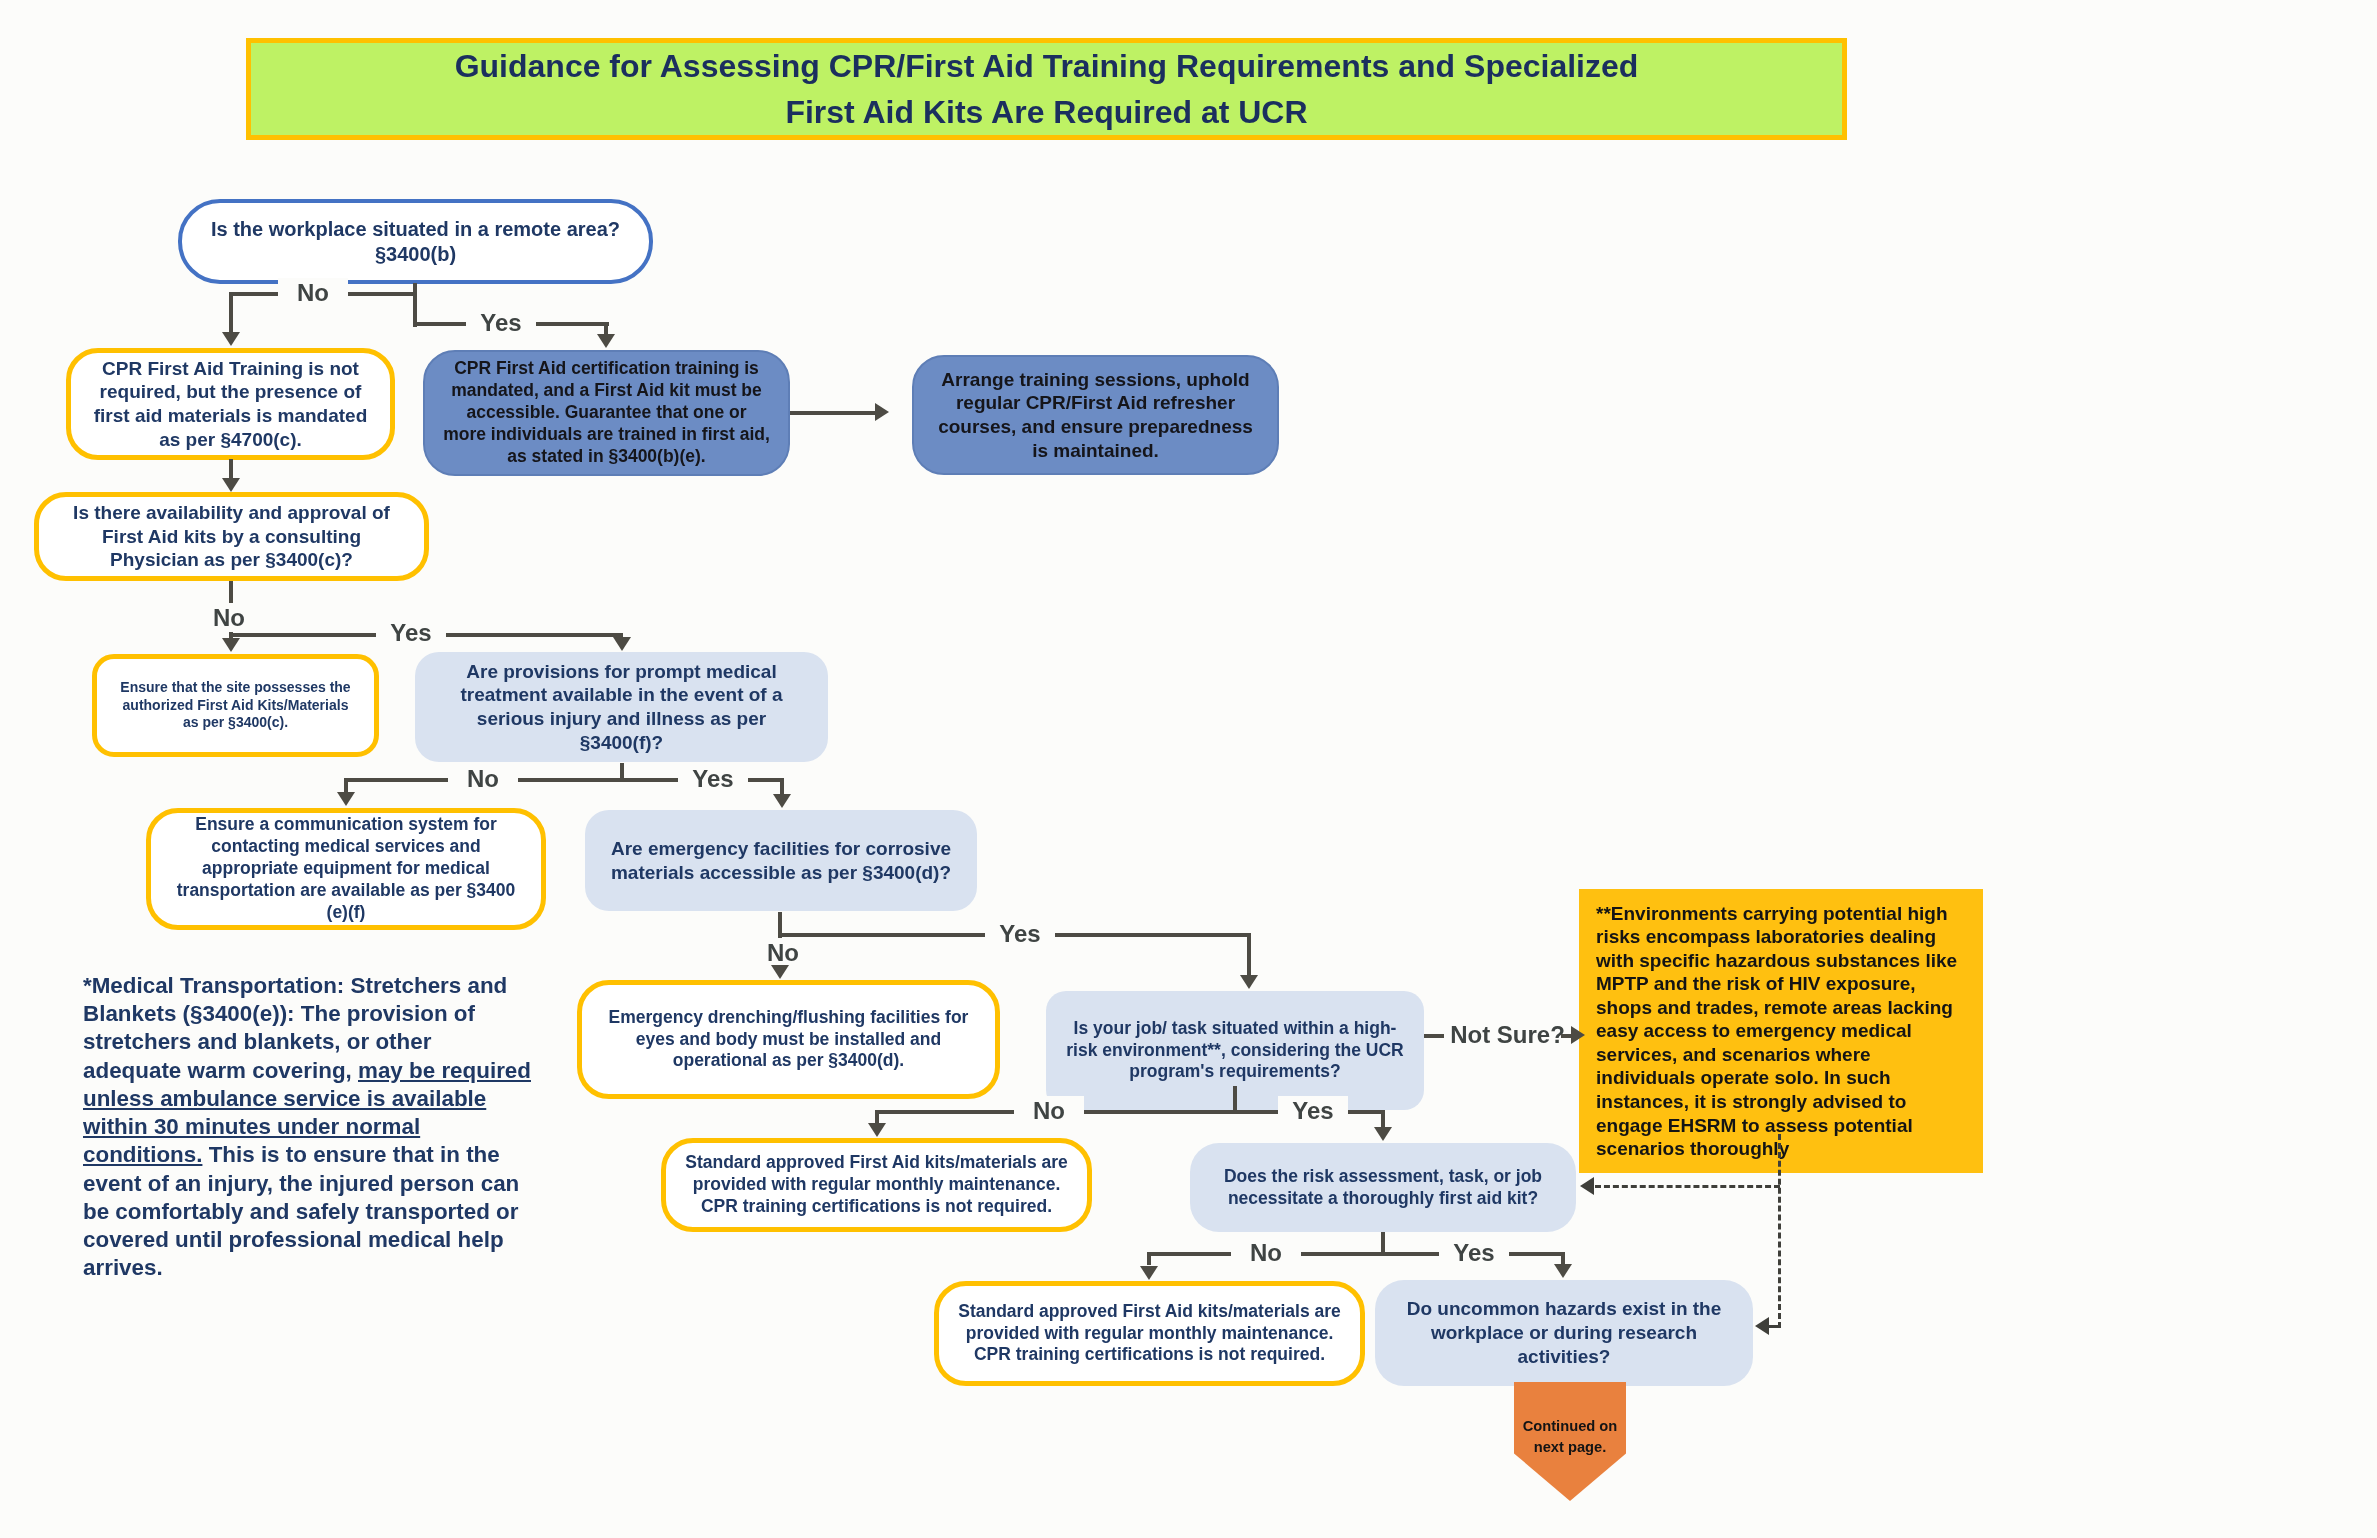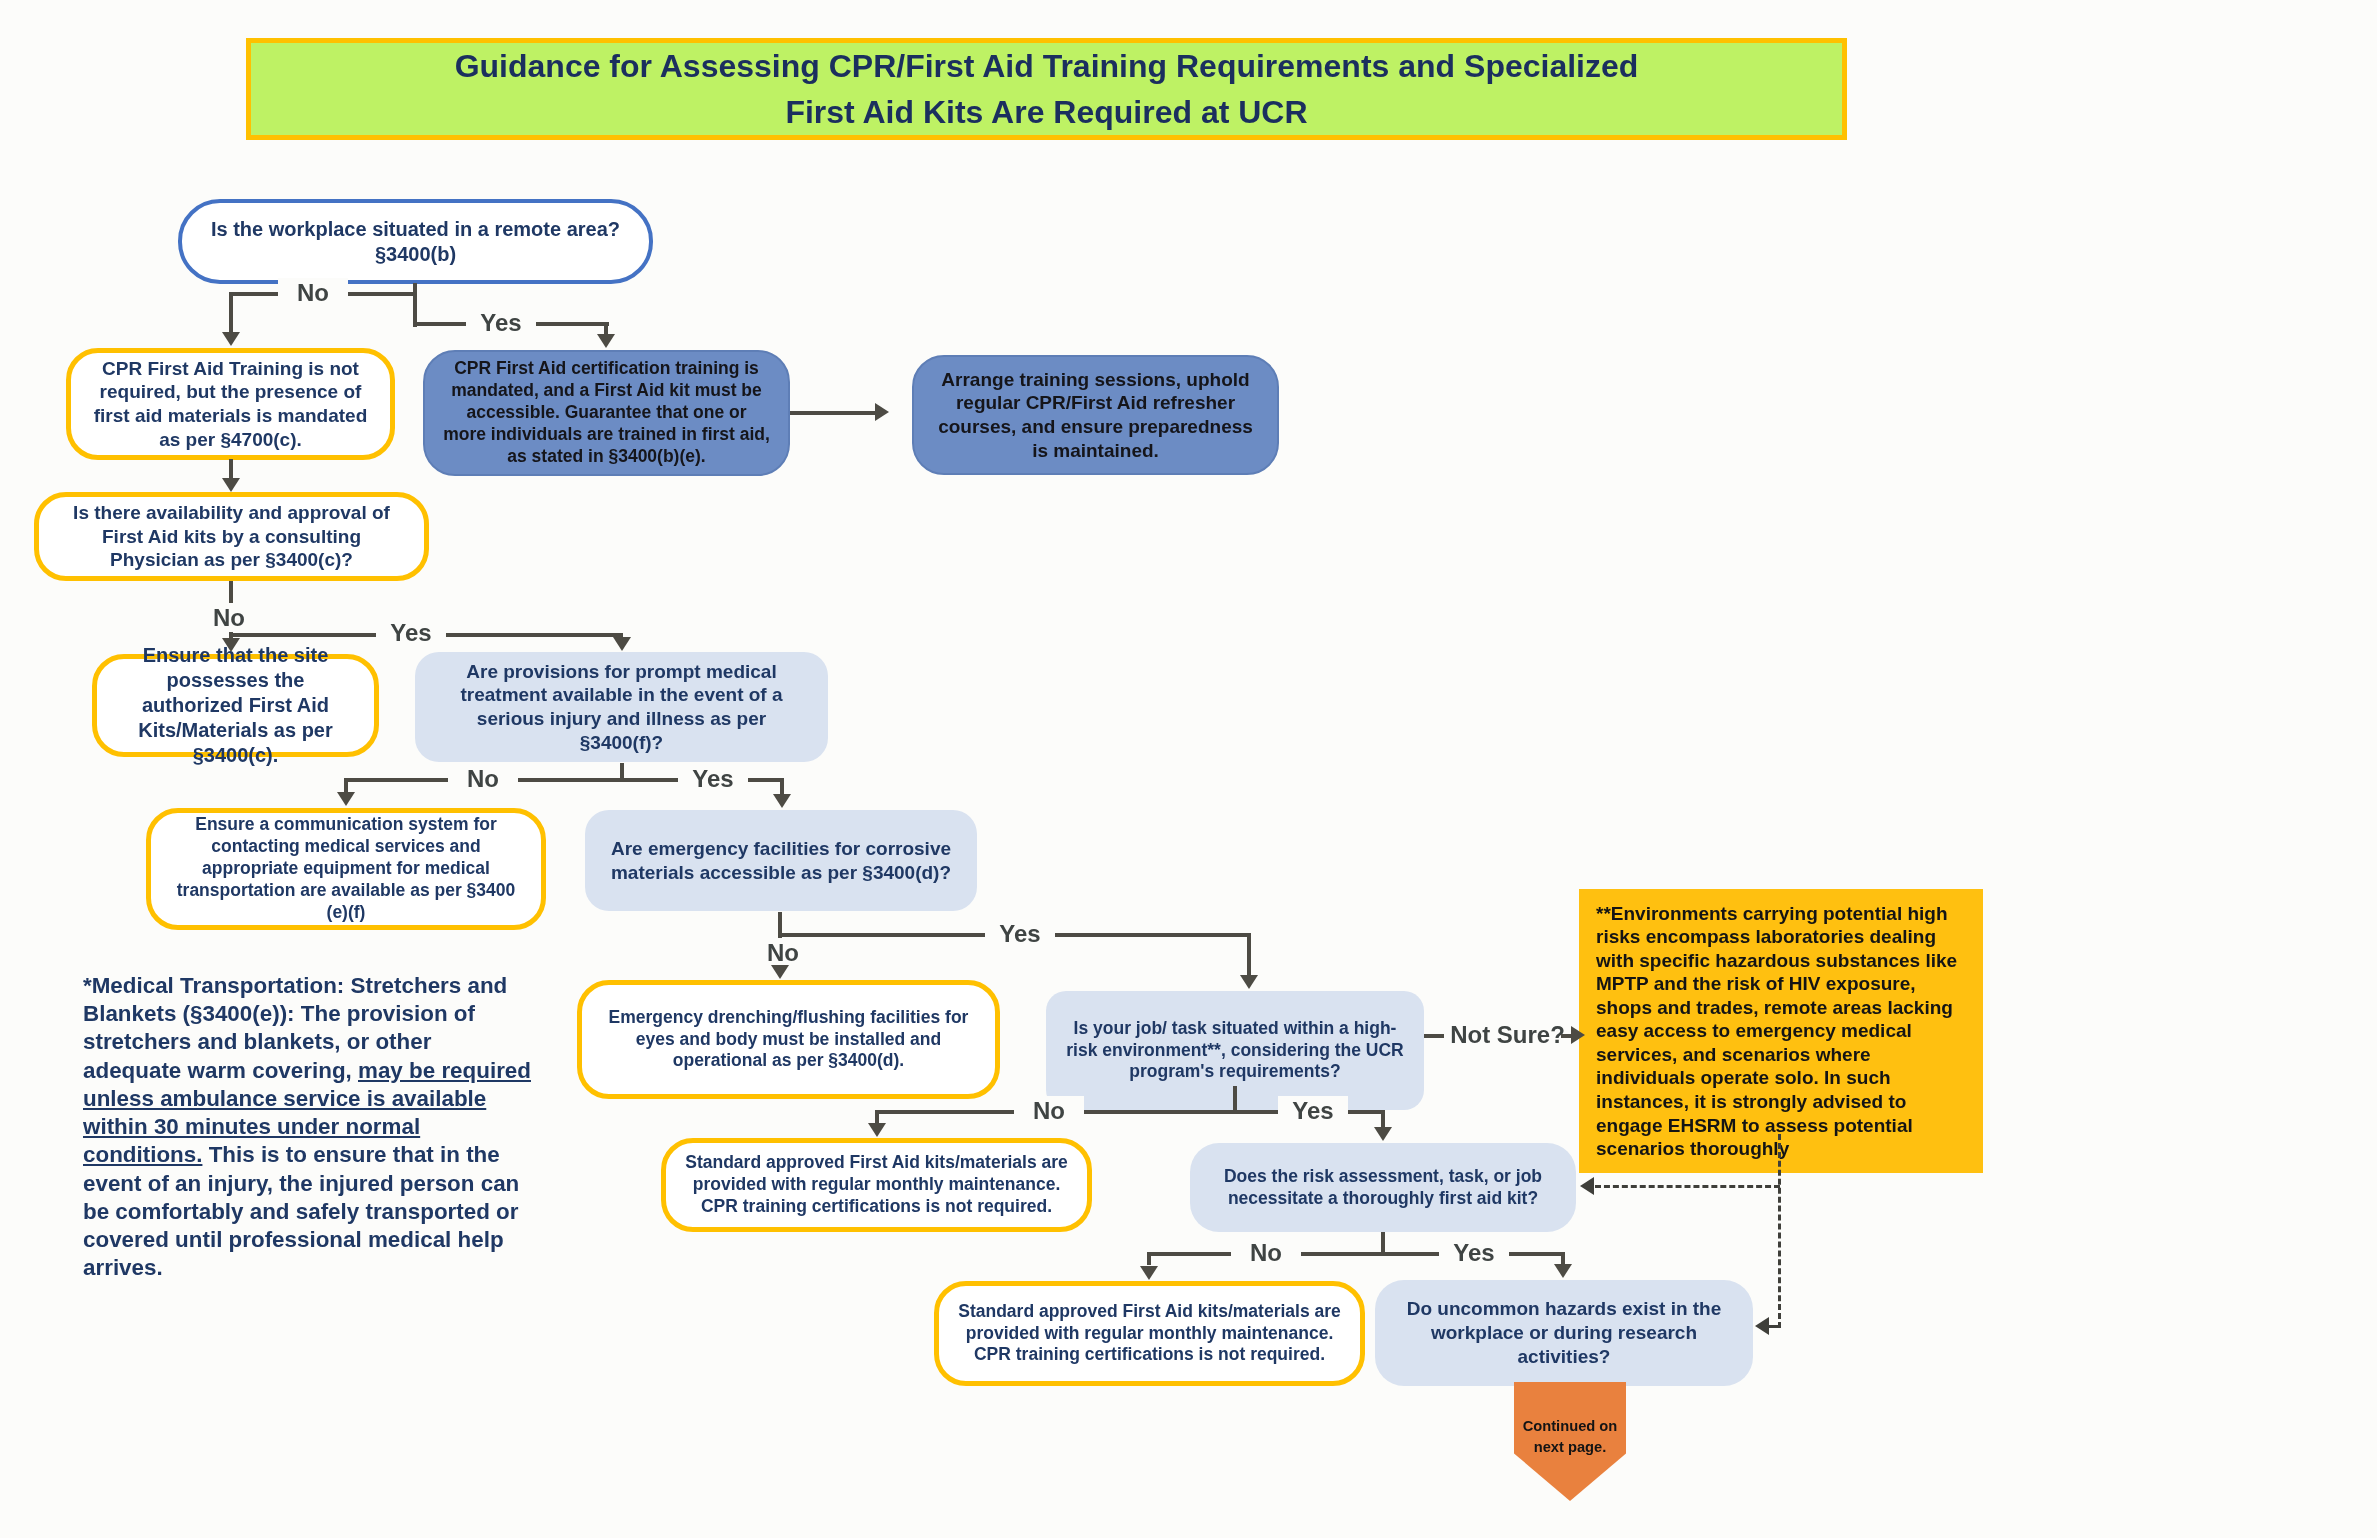--- a/index.html
+++ b/index.html
@@ -63,21 +63,21 @@
   <div class="titlebox">
     <span>Guidance for Assessing CPR/First Aid Training Requirements and Specialized</span>
     <span>First Aid Kits Are Required at UCR</span>
   </div>
 
   <div class="node qstart" style="left:178px;top:199px;width:475px;height:85px;font-size:20px;">Is the workplace situated in a remote area? §3400(b)</div>
   <div class="node ybox" style="left:66px;top:348px;width:329px;height:112px;">CPR First Aid Training is not required, but the presence of first aid materials is mandated as per §4700(c).</div>
   <div class="node bfill small" style="left:423px;top:350px;width:367px;height:126px;">CPR First Aid certification training is mandated, and a First Aid kit must be accessible. Guarantee that one or more individuals are trained in first aid, as stated in §3400(b)(e).</div>
   <div class="node bfill" style="left:892px;top:355px;width:367px;height:120px;margin-left:20px;">Arrange training sessions, uphold regular CPR/First Aid refresher courses, and ensure preparedness is maintained.</div>
   <div class="node ybox" style="left:34px;top:492px;width:395px;height:89px;">Is there availability and approval of First Aid kits by a consulting Physician as per §3400(c)?</div>
-  <div class="node ybox" style="left:92px;top:654px;width:287px;height:103px;font-size:20px;">Ensure that the site possesses the authorized First Aid Kits/Materials as per §3400(c).</div>
+  <div class="node ybox" style="left:92px;top:654px;width:287px;height:103px;font-size:14px;border-radius:22px;">Ensure that the site possesses the authorized First Aid Kits/Materials as per §3400(c).</div>
   <div class="node lblue" style="left:415px;top:652px;width:413px;height:110px;">Are provisions for prompt medical treatment available in the event of a serious injury and illness as per §3400(f)?</div>
   <div class="node ybox small" style="left:146px;top:808px;width:400px;height:122px;">Ensure a communication system for contacting medical services and appropriate equipment for medical transportation are available as per §3400 (e)(f)</div>
   <div class="node lblue" style="left:585px;top:810px;width:392px;height:101px;">Are emergency facilities for corrosive materials accessible as per §3400(d)?</div>
   <div class="node ybox small" style="left:577px;top:980px;width:423px;height:119px;">Emergency drenching/flushing facilities for eyes and body must be installed and operational as per §3400(d).</div>
   <div class="node lblue small" style="left:1046px;top:991px;width:378px;height:119px;border-radius:20px;">Is your job/ task situated within a high-risk environment**, considering the UCR program's requirements?</div>
   <div class="node ybox small" style="left:661px;top:1138px;width:431px;height:94px;">Standard approved First Aid kits/materials are provided with regular monthly maintenance. CPR training certifications is not required.</div>
   <div class="node lblue small" style="left:1190px;top:1143px;width:386px;height:89px;border-radius:29px;">Does the risk assessment, task, or job necessitate a thoroughly first aid kit?</div>
   <div class="node ybox small" style="left:934px;top:1281px;width:431px;height:105px;">Standard approved First Aid kits/materials are provided with regular monthly maintenance. CPR training certifications is not required.</div>
   <div class="node lblue" style="left:1375px;top:1280px;width:378px;height:106px;border-radius:29px;">Do uncommon hazards exist in the workplace or during research activities?</div>
 

